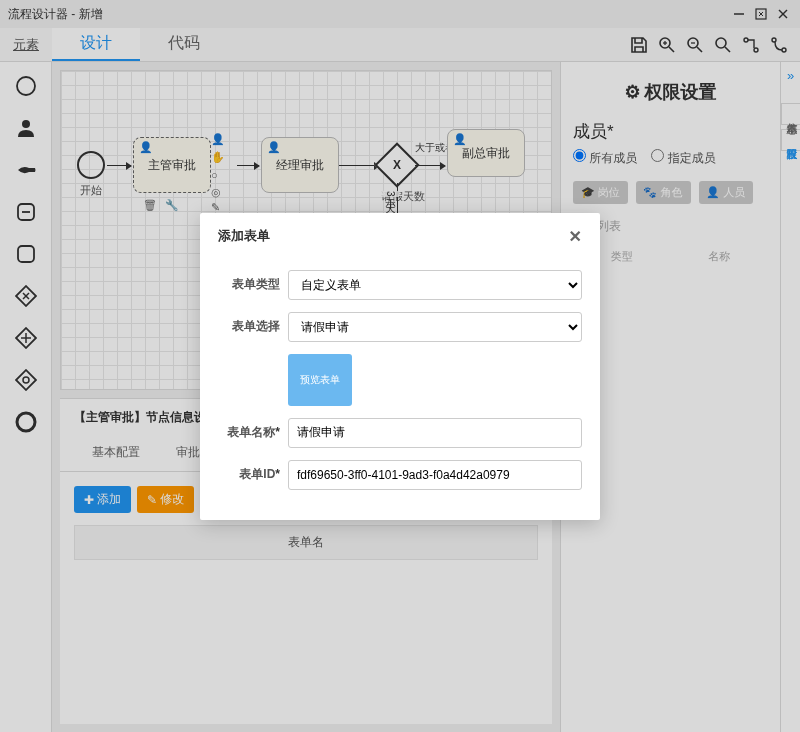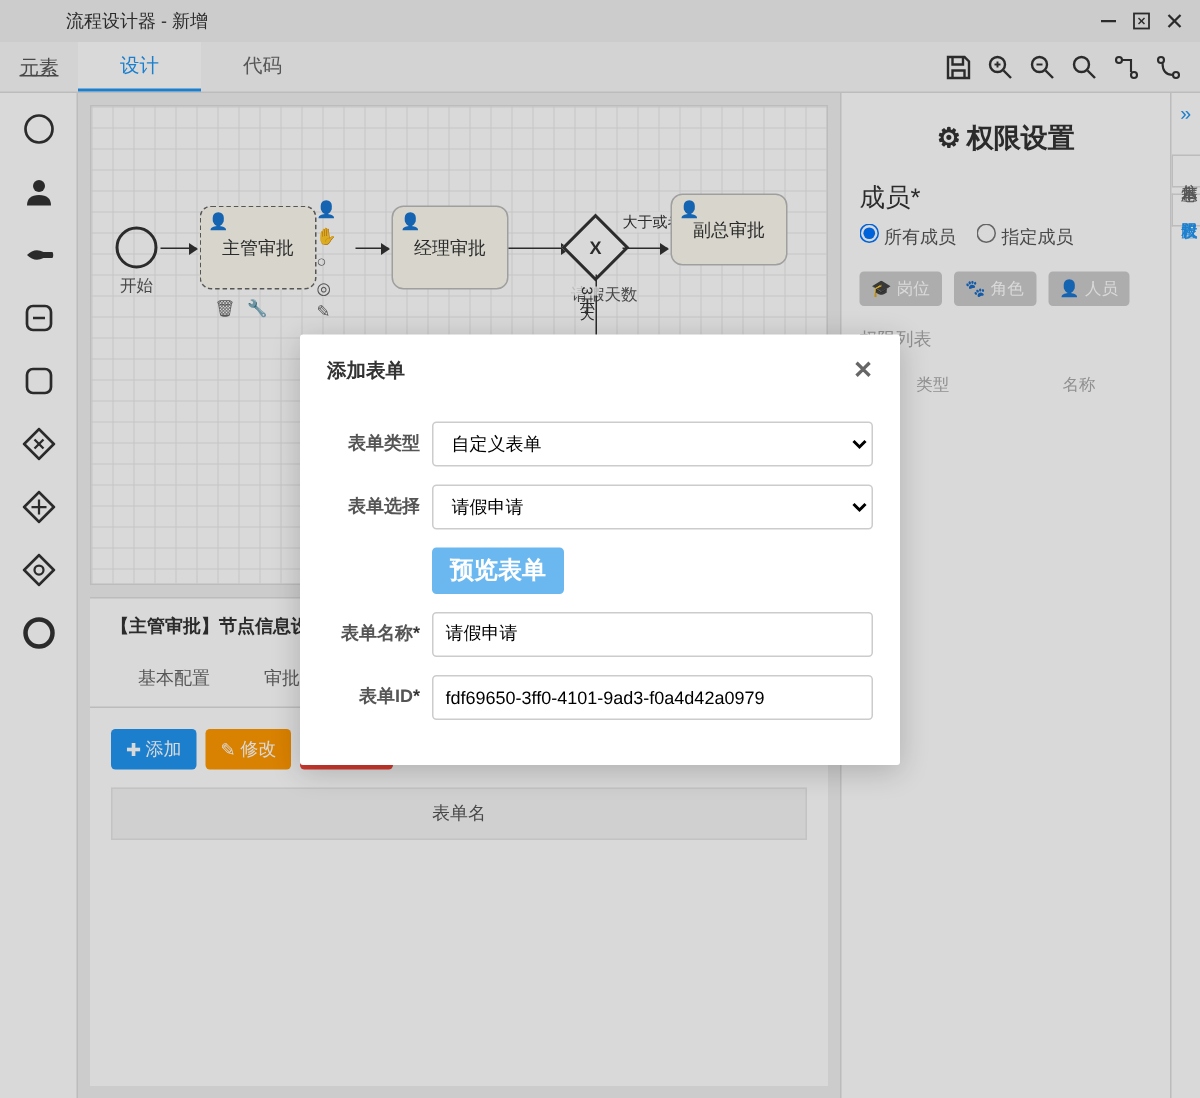--- a/index.html
+++ b/index.html
@@ -1,25 +1,25 @@
 <!DOCTYPE html>
 <html><head>
 <meta charset="utf-8">
 <style>
 * { box-sizing: border-box; margin: 0; padding: 0; font-family: "Microsoft YaHei", Arial, sans-serif; }
 body { width: 800px; height: 732px; overflow: hidden; background: #f0f0f0; position: relative; }
 
-.titlebar { height: 28px; background: #f0f0f0; display: flex; align-items: center; padding: 0 8px; font-size: 12px; color: #333; margin-left: 36px; }
+.titlebar { height: 28px; background: #f0f0f0; display: flex; align-items: center; padding: 0 8px; font-size: 12px; color: #333; }
 .titlebar .spacer { flex: 1; }
 .titlebar .win-btn { width: 18px; height: 18px; margin-left: 4px; display: flex; align-items: center; justify-content: center; cursor: pointer; }
 
 .toolbar-row { height: 34px; display: flex; align-items: center; background: #f8f8f8; border-bottom: 1px solid #ddd; }
 .side-label { width: 52px; text-align: center; font-size: 13px; color: #555; text-decoration: underline; }
 .tabs { display: flex; height: 100%; }
-.tab { padding: 0 28px; height: 100%; display: flex; align-items: center; font-size: 13px; color: #666; cursor: pointer; border-bottom: 2px solid transparent; }
+.tab { padding: 0 28px; height: 100%; display: flex; align-items: center; font-size: 16px; color: #666; cursor: pointer; border-bottom: 2px solid transparent; }
 .tab.active { color: #2196F3; border-bottom-color: #2196F3; background: #fff; }
 .toolbar-row .spacer { flex: 1; }
 .tool-icons { display: flex; padding-right: 10px; gap: 6px; }
 .tool-icons .ti { width: 22px; height: 22px; display: flex; align-items: center; justify-content: center; cursor: pointer; color: #333; }
 
 .main { display: flex; height: 670px; }
 .palette { width: 52px; background: #fff; border-right: 1px solid #ddd; display: flex; flex-direction: column; align-items: center; padding-top: 10px; gap: 14px; }
 .palette .pi { width: 28px; height: 28px; display: flex; align-items: center; justify-content: center; cursor: pointer; }
 
 .canvas-wrap { flex: 1; display: flex; flex-direction: column; }
@@ -69,21 +69,21 @@
 .modal { width: 400px; background: #fff; border-radius: 2px; box-shadow: 0 4px 20px rgba(0,0,0,0.2); }
 .modal-header { display: flex; align-items: center; padding: 14px 18px; font-size: 13px; font-weight: bold; color: #333; }
 .modal-header .spacer { flex: 1; }
 .modal-close { cursor: pointer; font-size: 16px; color: #666; }
 .modal-body { padding: 10px 18px 18px; }
 .form-row { display: flex; align-items: center; margin-bottom: 12px; }
 .form-row label { width: 70px; text-align: right; font-size: 12px; color: #555; padding-right: 8px; font-weight: bold; }
 .form-row .star { color: #333; }
 .form-row .control { flex: 1; }
 .form-row select, .form-row input { width: 100%; height: 30px; border: 1px solid #ccc; border-radius: 3px; padding: 0 8px; font-size: 12px; background: #fff; }
-.preview-btn { background: #6bb8f0; color: #fff; padding: 5px 12px; font-size: 16px; border-radius: 3px; cursor: pointer; display: inline-block; font-weight: bold; }
+.preview-btn { background: #6bb8f0; color: #fff; padding: 19px 12px; font-size: 10px; border-radius: 3px; cursor: pointer; display: inline-block; }
 .modal-footer { padding: 12px 18px; text-align: right; }
 .ok-btn { background: #2196F3; color: #fff; padding: 6px 18px; font-size: 13px; border-radius: 3px; cursor: pointer; display: inline-block; }
 
 svg { display: block; }
 </style>
 </head>
 <body>
 
 <div class="titlebar">
   <span>流程设计器 - 新增</span>

